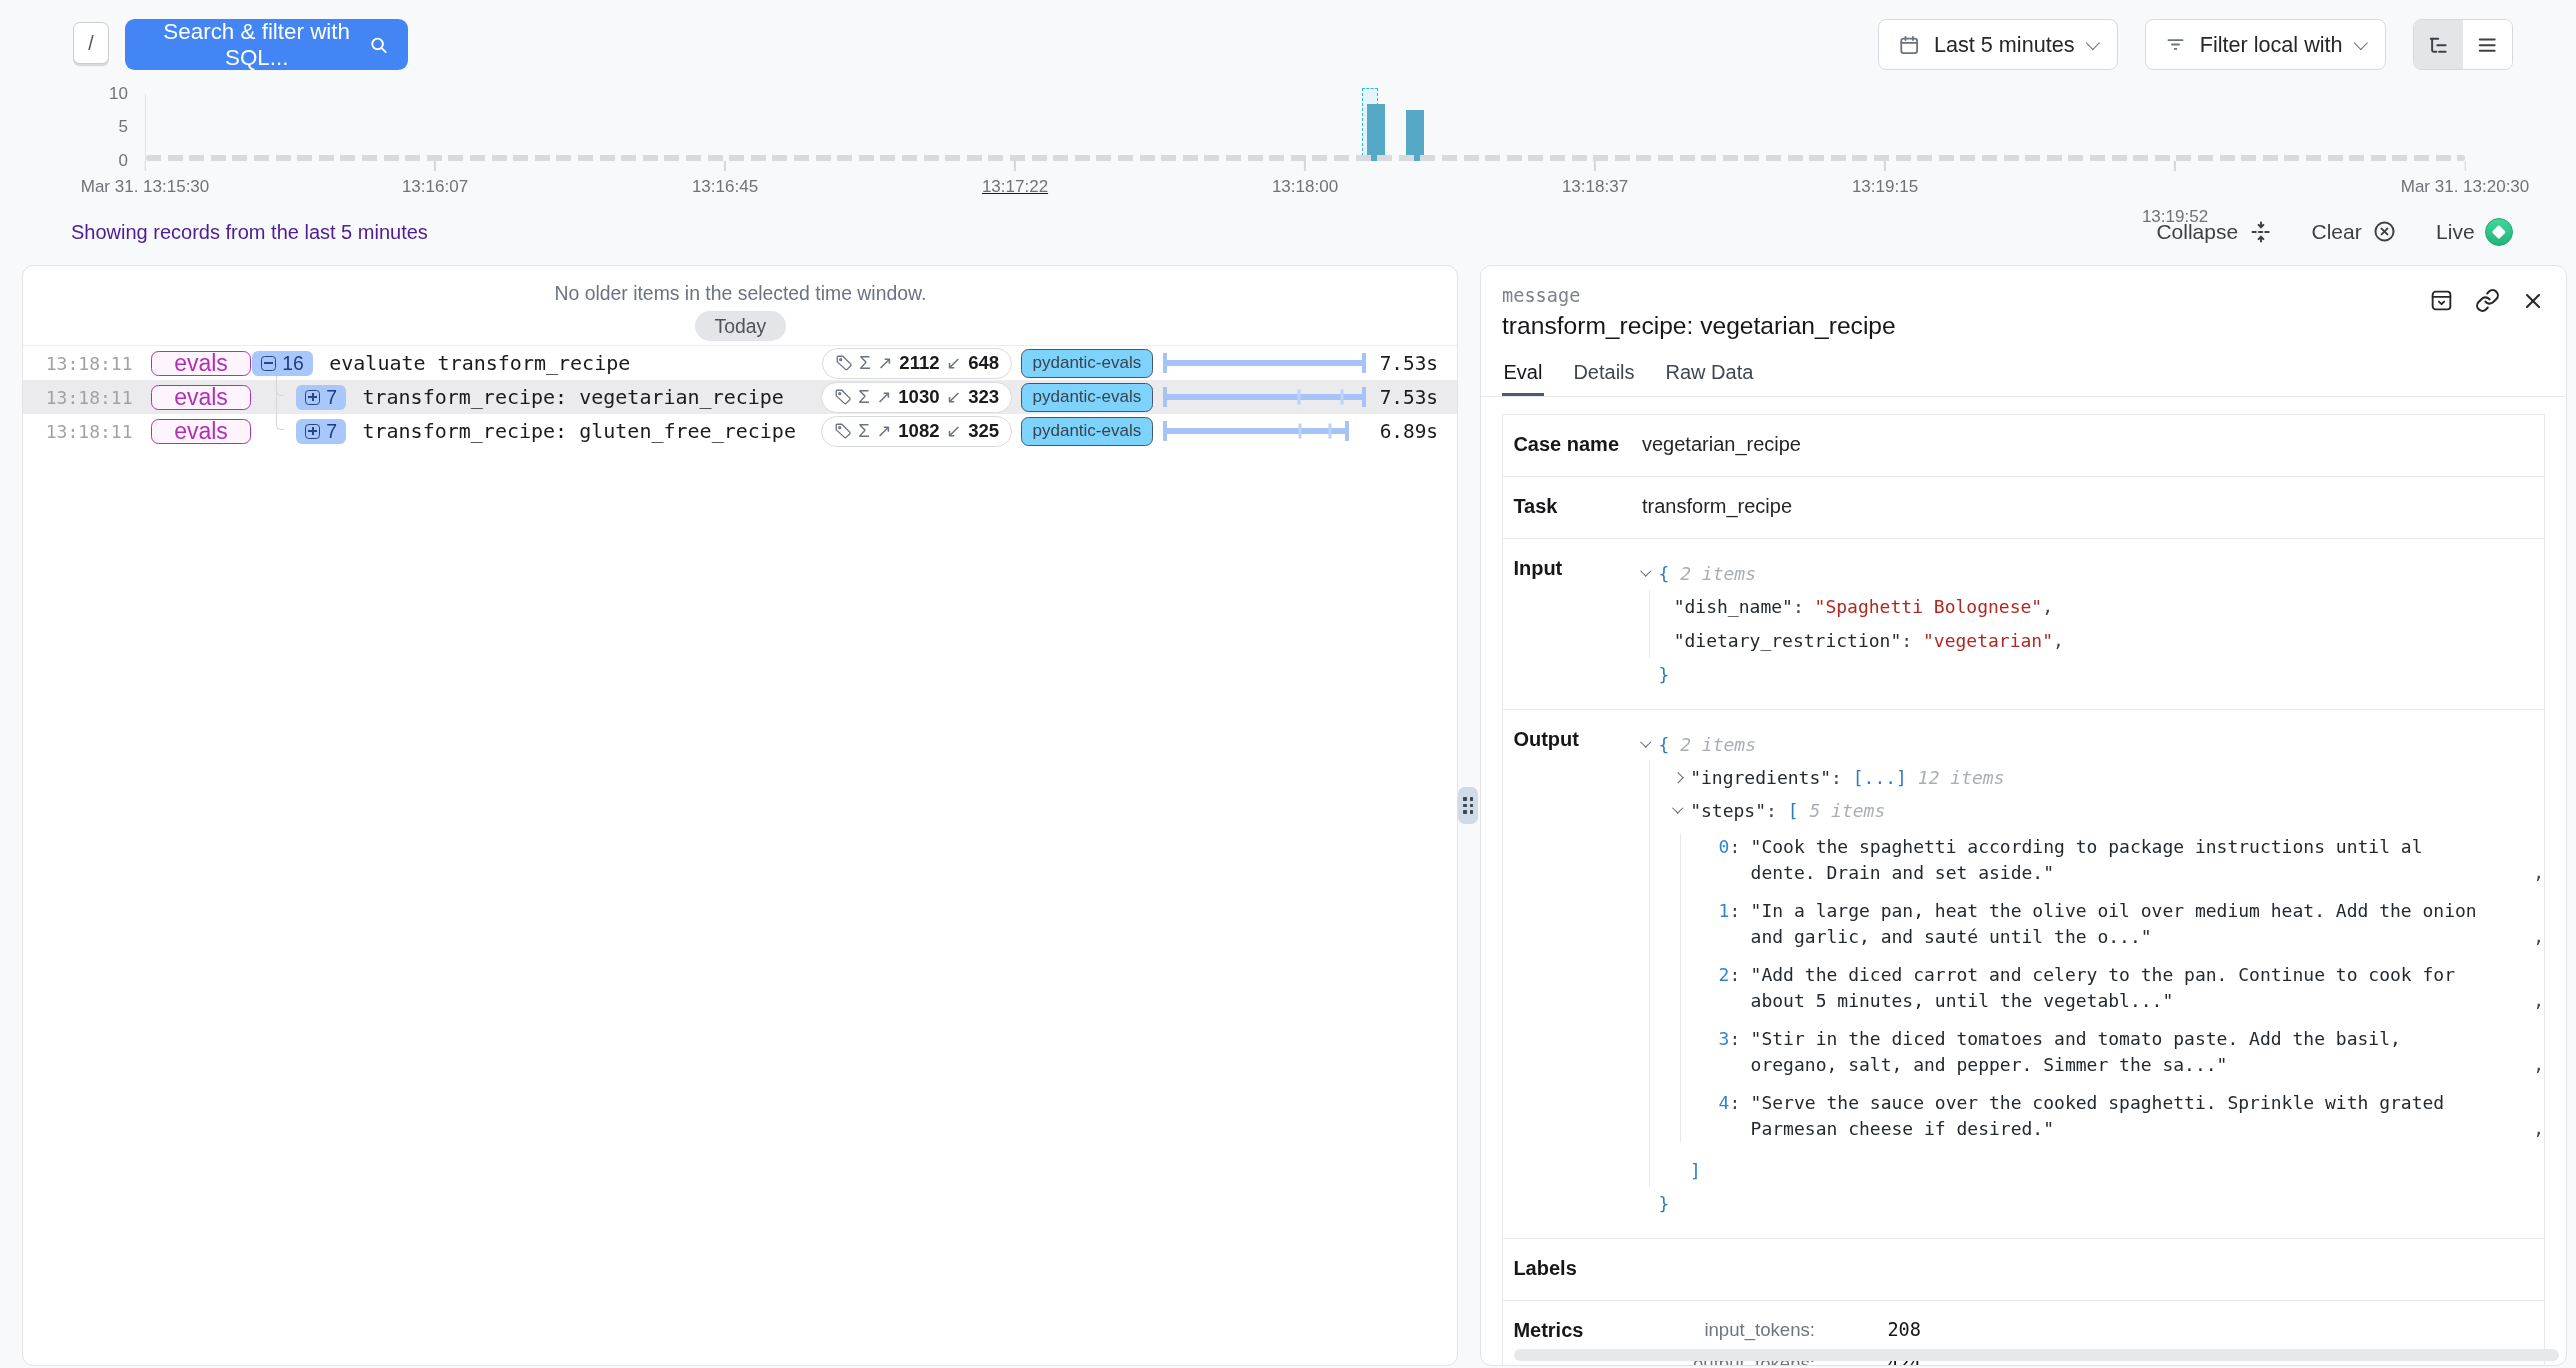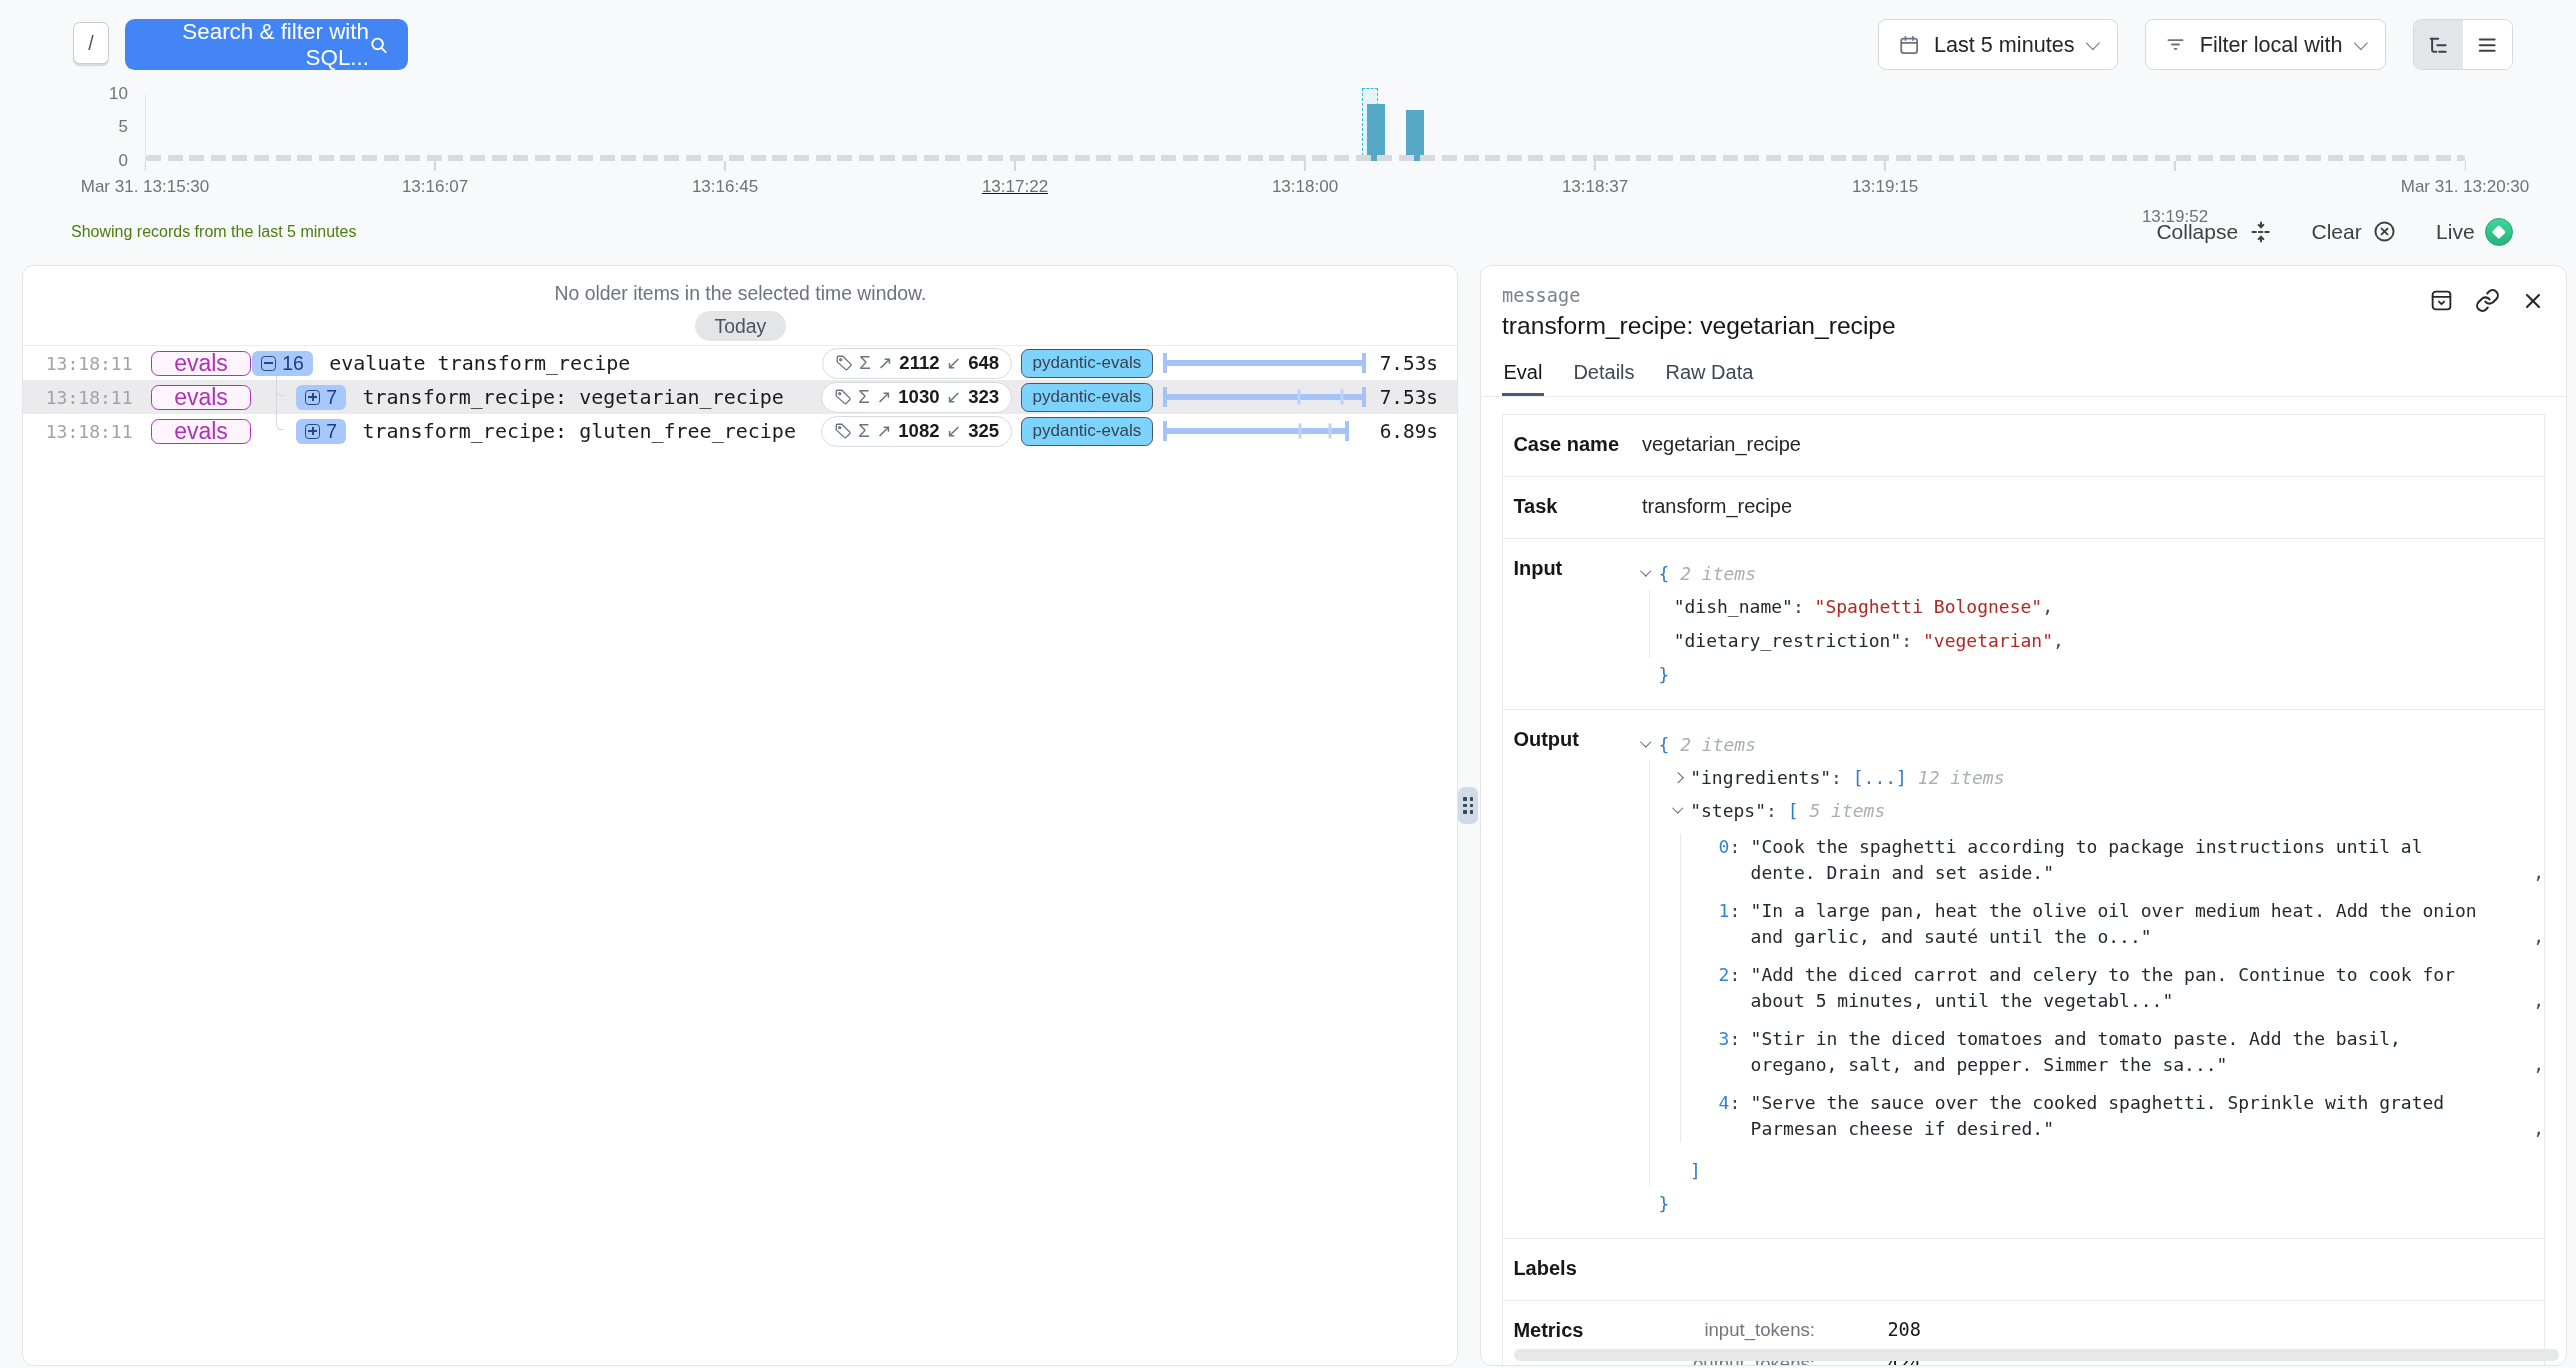--- a/index.html
+++ b/index.html
@@ -19,21 +19,20 @@
     position:absolute; left:73px; top:22.4px; width:36px; height:42px;
     background:#fff; border:1.5px solid #c9cbce; border-radius:6.7px;
     box-shadow:0 2.2px 0 #d8dadd; display:flex; align-items:center; justify-content:center;
     font-size:19.4px; color:#52525b;
   }
   .search-btn {
     position:absolute; left:125px; top:19.4px; height:51px; width:283px;
     background:#4385f5; border:none; border-radius:9.7px; color:#fff;
     display:flex; align-items:center; justify-content:space-between; padding:0 19.4px;
     font-size:22.4px;
-    text-align:right;
   }
   .top-right { position:absolute; right:63px; top:19.4px; height:51px; display:flex; gap:27px; }
   .drop-btn {
     height:51px; background:#fff; border:1.5px solid #d7d8db; border-radius:8.2px;
     display:flex; align-items:center; gap:13.4px; padding:0 19.4px;
     font-size:21.6px; color:#27272a;
   }
   .chev-down {
     width:9.7px; height:9.7px; border-right:1.9px solid #6b7280; border-bottom:1.9px solid #6b7280;
     transform:rotate(45deg); margin-top:-4.5px;
@@ -58,21 +57,21 @@
     position:absolute; bottom:0; width:15.7px; top:-6px;
     border:1.9px dashed #2eb8e6; background:rgba(214,240,248,.55);
   }
   .xticks { position:absolute; left:145px; top:69px; width:2320px; height:37px; }
   .xtick { position:absolute; top:0; transform:translateX(-50%); display:flex; flex-direction:column; align-items:center; }
   .tickline { width:1.5px; height:9.7px; background:#d4d6d9; }
   .xlabel { margin-top:6px; font-size:17px; color:#71717a; white-space:nowrap; }
 
   
   .status-row { position:absolute; left:0; top:212px; right:0; height:39px; }
-  .showing { position:absolute; left:71px; top:50%; transform:translateY(-50%); font-size:16px; color:#4d7c0f; }
+  .showing { position:absolute; left:71px; top:50%; transform:translateY(-50%); font-size:20px; color:#4c1d95; }
   .status-actions { position:absolute; right:63px; top:50%; transform:translateY(-50%); display:flex; gap:39px; align-items:center; }
   .action-btn { display:flex; align-items:center; gap:10.4px; background:none; border:none; font-size:21px; color:#3f3f46; }
   .live-dot { width:28px; height:28px; border-radius:50%; background:linear-gradient(#3ed79a,#25b37c); border:1.5px solid #1ea572; position:relative; }
   .live-dot::after { content:""; position:absolute; left:50%; top:50%; width:9.7px; height:9.7px; margin:-4.8px 0 0 -4.8px; background:#fff; transform:rotate(45deg); border-radius:1.5px; }
 
   
   .card { position:absolute; background:#fff; border:1.5px solid #e4e4e7; border-radius:11.2px; }
   .left-card { left:22.4px; top:265px; width:1436px; height:1101px; overflow:hidden; }
   .right-card { left:1480px; top:265px; width:1087px; height:1101px; overflow:hidden; padding:19.4px 21px 0; }
 

